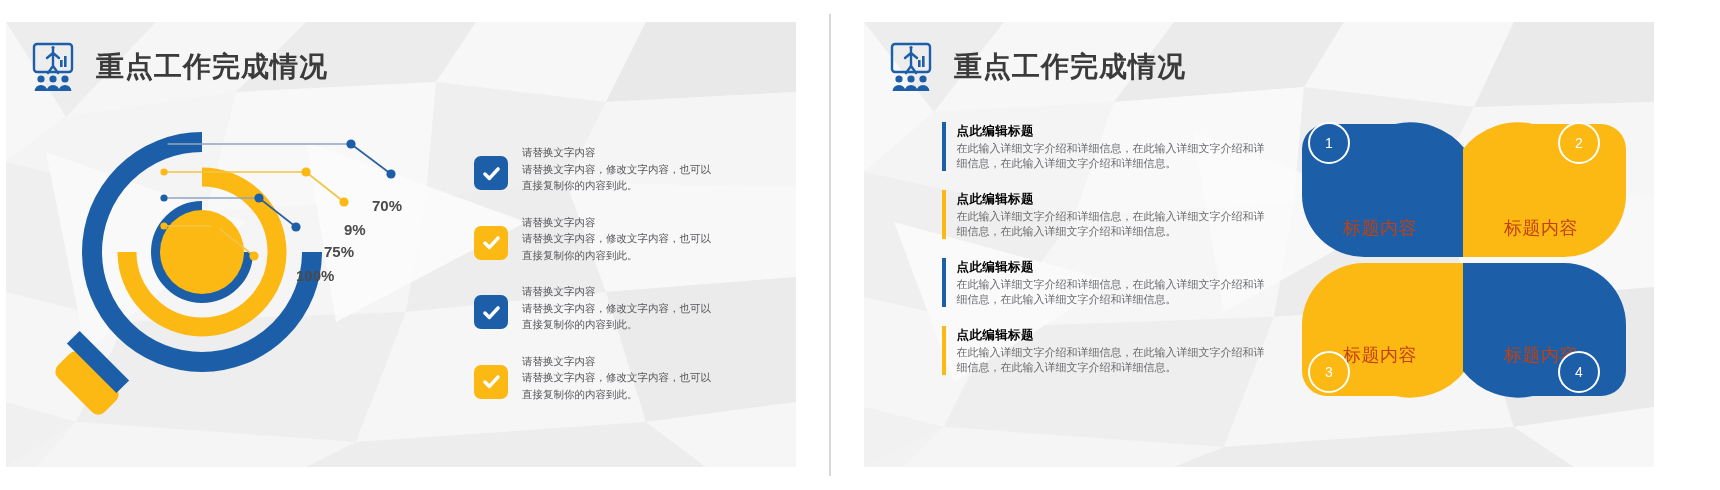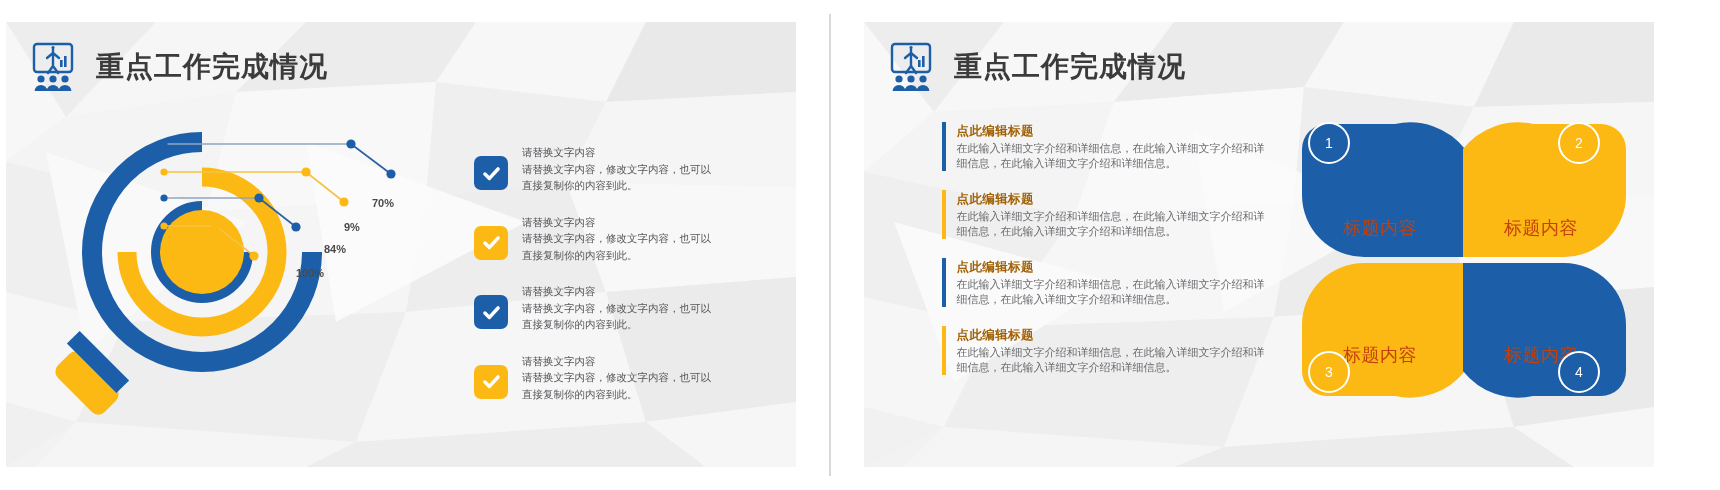--- a/index.html
+++ b/index.html
@@ -39,21 +39,21 @@
   .header-title {
     font-size: 28px; font-weight: 700; color: #3b3b3b;
     letter-spacing: 1px; white-space: nowrap;
   }
 
   
   .magnifier { position: absolute; left: 46px; top: 100px; width: 300px; height: 300px; z-index: 3; }
   .connectors { position: absolute; left: 150px; top: 110px; width: 320px; height: 200px; z-index: 4; }
   .pct {
     position: absolute; z-index: 6;
-    font-size: 11px; font-weight: 700; color: #4a4a4a;
+    font-size: 15px; font-weight: 700; color: #4a4a4a;
     font-family: "Liberation Sans", sans-serif;
   }
   .pct-1 { left: 366px; top: 175px; }
   .pct-2 { left: 338px; top: 199px; }
   .pct-3 { left: 318px; top: 221px; }
   .pct-4 { left: 290px; top: 245px; }
 
   .check-list {
     position: absolute; left: 468px; top: 122px;
     width: 300px; z-index: 5;
@@ -68,21 +68,21 @@
   .check-box svg { width: 21px; height: 21px; }
   .check-text { flex: 1 1 auto; }
   .ct-title { font-size: 10.5px; color: #55565a; line-height: 16.5px; }
   .ct-body  { font-size: 10.5px; color: #55565a; line-height: 16.5px; }
 
   
   .info-list { position: absolute; left: 78px; top: 100px; width: 340px; z-index: 5; }
   .info-item { display: flex; gap: 11px; margin-bottom: 19px; }
   .info-bar { flex: 0 0 auto; width: 3.5px; border-radius: 0; }
   .info-text { flex: 1 1 auto; }
-  .it-title { font-size: 12.5px; font-weight: 700; color: #a16207; line-height: 19px; letter-spacing: .4px; }
+  .it-title { font-size: 12.5px; font-weight: 700; color: #000000; line-height: 19px; letter-spacing: .4px; }
   .it-body  { font-size: 11px; color: #6b6c70; line-height: 15px; }
 
   .flower { position: absolute; left: 432px; top: 86px; width: 330px; height: 300px; z-index: 4; }
   .petal-label {
     position: absolute; color: #c2410c; font-size: 18px;
     letter-spacing: .5px; white-space: nowrap; z-index: 6; margin-top: 23px;
   }
   .badge {
     position: absolute; width: 42px; height: 42px; border-radius: 50%;
     border: 2.5px solid #ffffff;
@@ -190,21 +190,21 @@
         <line x1="8" y1="94" x2="60" y2="94" stroke="#f5c344" stroke-width="1.6"></line>
         <line x1="60" y1="94" x2="98" y2="124" stroke="#f5c344" stroke-width="1.6"></line>
         <circle cx="8" cy="94" r="3.6" fill="#fcb813"></circle>
         <circle cx="60" cy="94" r="4.6" fill="#fcb813"></circle>
         <circle cx="98" cy="124" r="4.6" fill="#fcb813"></circle>
       </svg>
     </div>
 
     <span class="pct pct-1">70%</span>
     <span class="pct pct-2">9%</span>
-    <span class="pct pct-3">84%</span>
+    <span class="pct pct-3">75%</span>
     <span class="pct pct-4">100%</span>
 
     <div class="check-list">
 
       <div class="check-item">
         <span class="check-box" style="background:#1c5fa8">
           <svg viewBox="0 0 24 24">
               <path d="M4.5 12.6 L9.6 17.6 L19.5 6.8" fill="none" stroke="#ffffff" stroke-width="4" stroke-linecap="round" stroke-linejoin="round"></path>
             </svg>
         </span>

